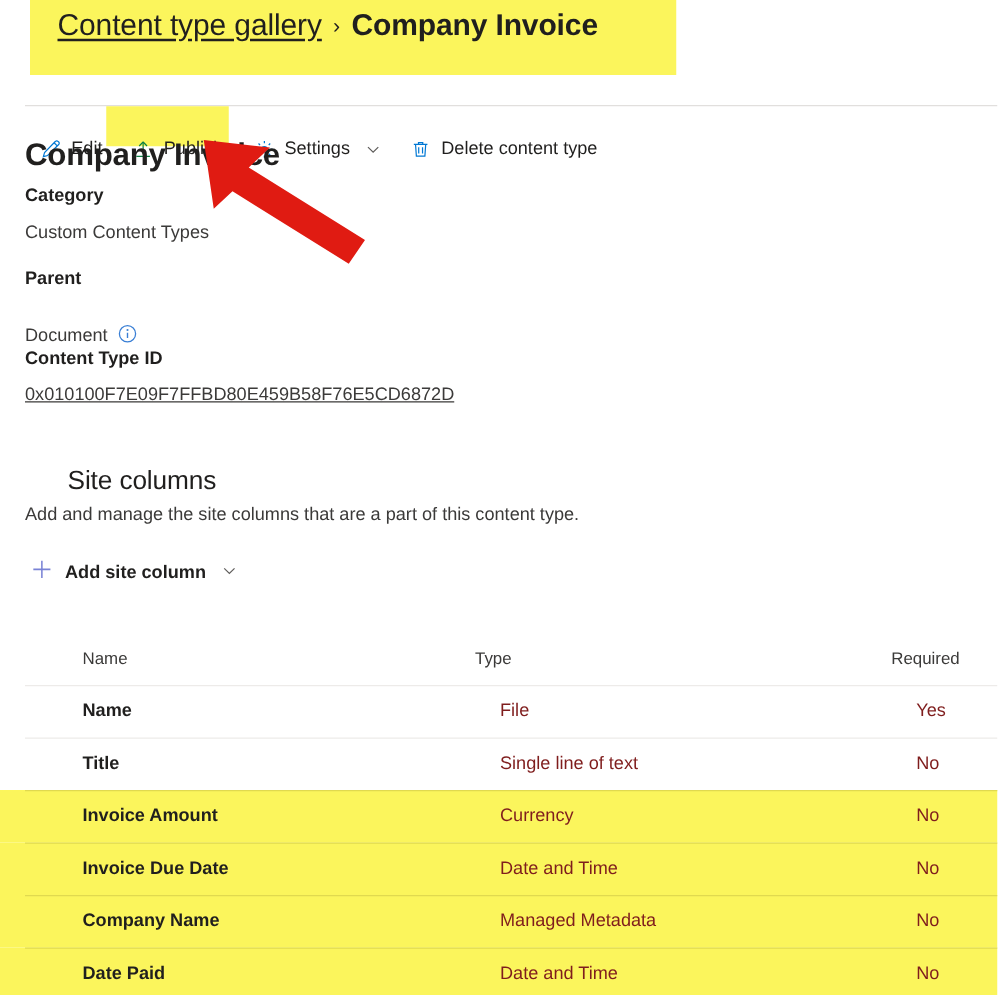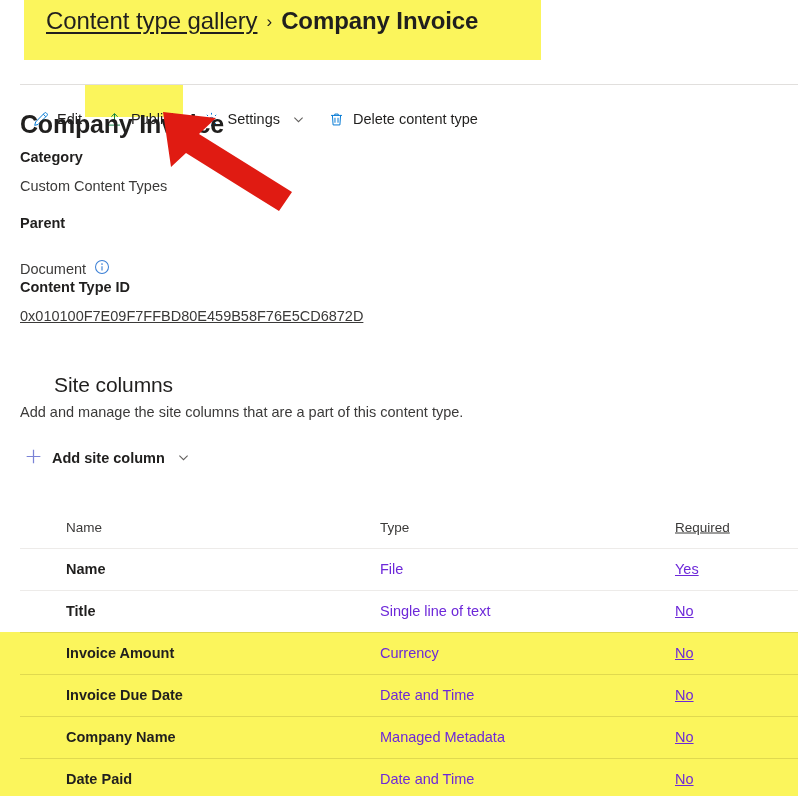--- a/index.html
+++ b/index.html
@@ -179,25 +179,25 @@
   .hdr .inner { border-top: none; }
   .cell {
     position: absolute;
     top: 50%;
     transform: translateY(-50%);
     font-size: 14.5px;
     white-space: nowrap;
   }
   .c-name { left: 66px; }
   .c-type { left: 380px; }
-  .c-req  { left: 675px; text-decoration: underline; }
+  .c-req  { left: 713px; }
   .hdr .cell { color: #3b3a39; font-size: 13.5px; }
   .row.body .c-name { font-weight: bold; color: #201f1e; }
   .row.body .c-type,
-  .row.body .c-req { color: #6d28d9; }
+  .row.body .c-req { color: #7f1d1d; margin-left: 20px; }
   .row.hl {
     background: #fbf55c;
   }
   .row.hl .inner { border-top-color: #e0d94f; }
 
   
   .arrow-layer {
     position: absolute;
     left: 0; top: 0;
     width: 798px; height: 796px;

